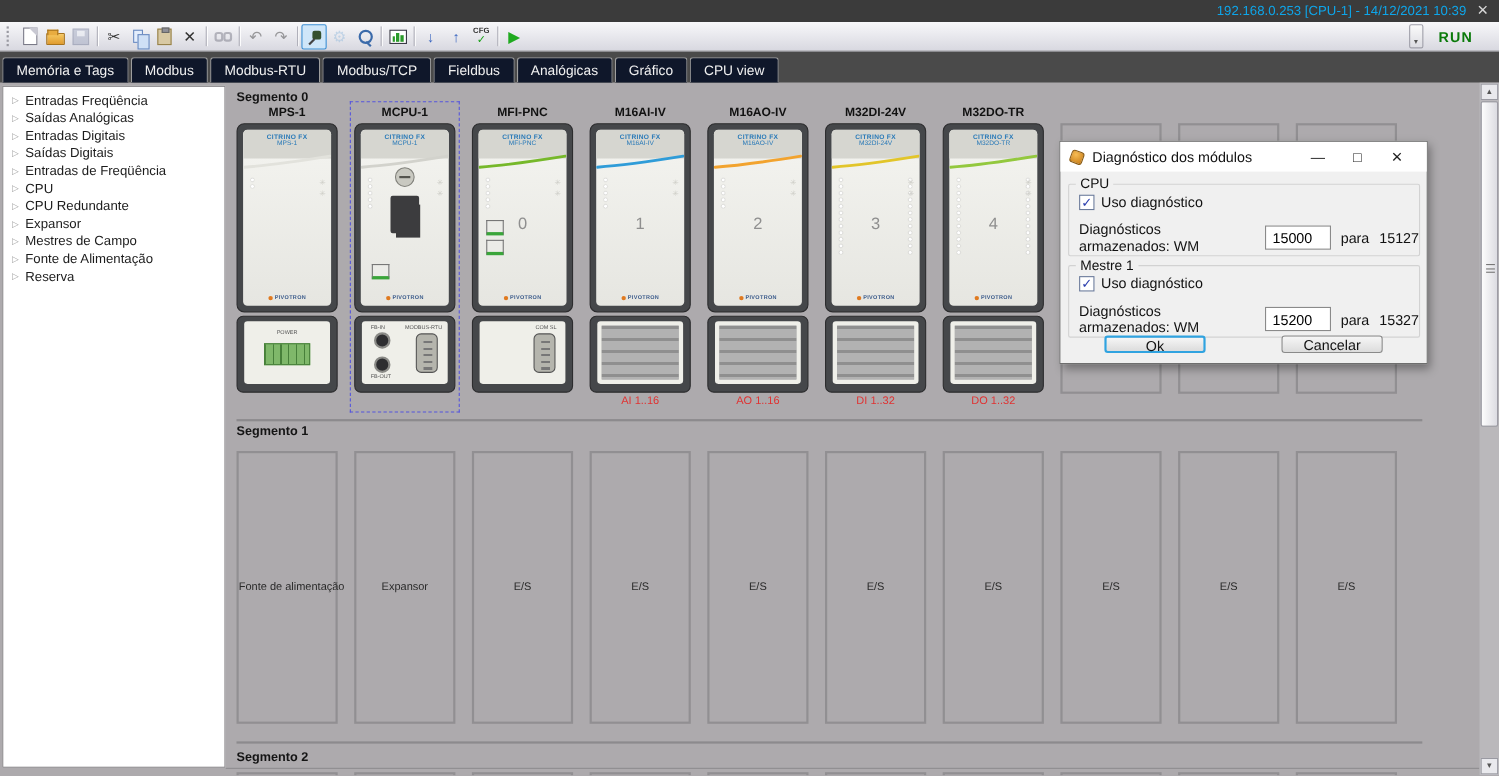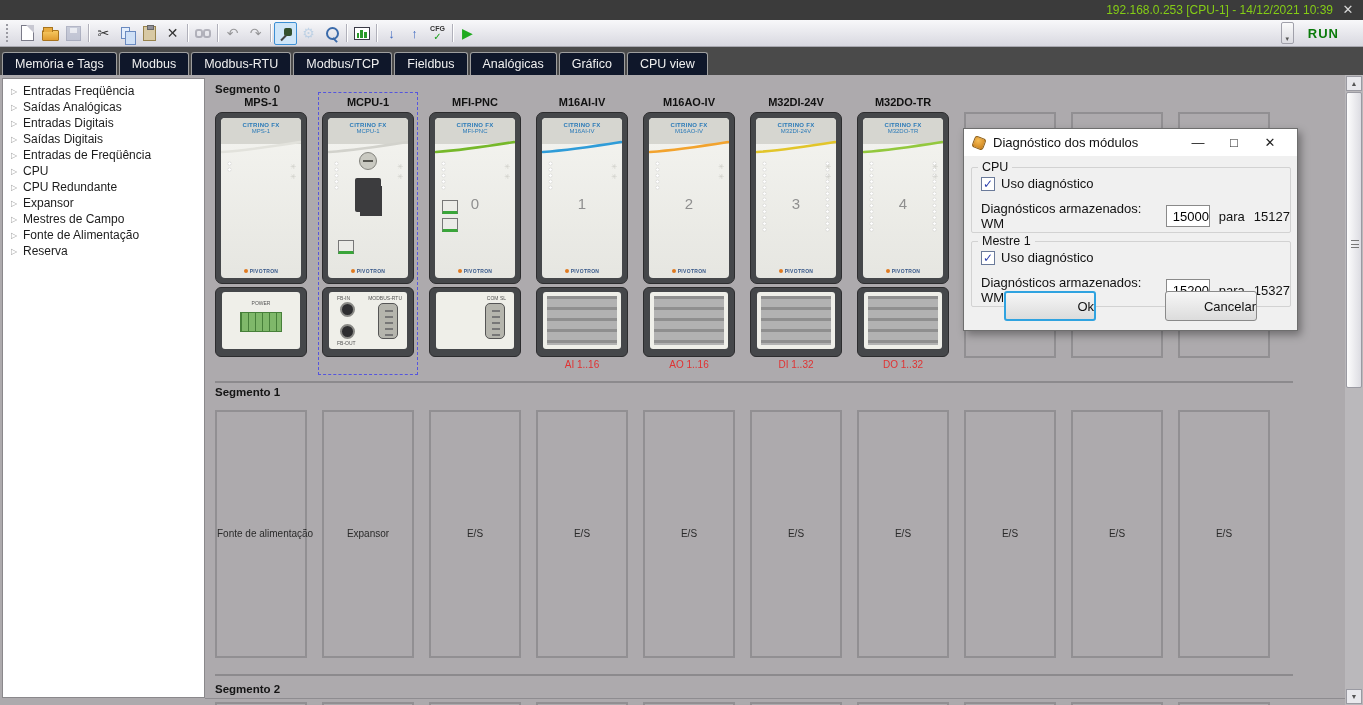--- a/index.html
+++ b/index.html
@@ -3,21 +3,21 @@
 <meta charset="utf-8">
 <style>
   * { margin:0; padding:0; box-sizing:border-box; }
   html,body { width:1363px; height:705px; overflow:hidden;
     font-family:"Liberation Sans","DejaVu Sans",sans-serif; background:#adaaad; }
 
   
   .menubar { height:20px; background:#3b3b3b; display:flex; align-items:center;
     color:#f2f2f2; font-size:12.5px; }
   .menu-item { padding:0 10px; line-height:20px; cursor:default; }
-  .menubar-status { margin-left:auto; color:#84cc16; font-size:12px; }
+  .menubar-status { margin-left:auto; color:#0ea5e9; font-size:12px; }
   .app-close { width:30px; text-align:center; color:#d8d8d8; font-size:13px; line-height:20px; }
 
   
   .toolbar { height:27px; background:linear-gradient(#f8f8fa,#d8d8e0);
     border-bottom:1px solid #a8a8b0; display:flex; align-items:center; padding:0 4px; }
   .tb-grip { width:6px; height:18px; border-left:2px dotted #9a9aa2; margin:0 4px 0 2px; }
   .tb-btn { width:23px; height:23px; display:flex; align-items:center; justify-content:center;
     position:relative; border:1px solid transparent; border-radius:2px; }
   .tb-btn.disabled { opacity:.45; }
   .tb-btn.selected { background:#cfe6f9; border-color:#3d8fd4; }
@@ -169,27 +169,27 @@
   .groupbox { position:absolute; left:7px; width:320px; height:66px;
     border:1px solid #d2d2d2; border-radius:2px; }
   .gb-cpu { top:11px; } .gb-master { top:85px; }
   .gb-title { position:absolute; top:-8px; left:6px; background:#f0f0f0; padding:0 4px;
     font-size:12.5px; color:#111; }
   .cb-row { position:absolute; top:8px; left:9px; display:flex; align-items:center; gap:6px; font-size:13px; color:#111; }
   .checkbox { width:14px; height:14px; background:#fff; border:1px solid #6a7a9a;
     font-size:12px; font-weight:bold; color:#2b3fae; line-height:13px; text-align:center; }
   .field-row { position:absolute; top:33px; left:9px; display:flex; align-items:center; gap:9px;
     font-size:13px; color:#111; }
-  .wm-input { width:44px; height:22px; border:1px solid #8a8a8a; font-size:13px; padding-left:6px;
+  .wm-input { width:60px; height:22px; border:1px solid #8a8a8a; font-size:13px; padding-left:6px;
     font-family:"Liberation Sans",sans-serif; }
   .btn-row { position:absolute; bottom:9px; left:0; right:0; display:flex;
     justify-content:space-between; padding:0 40px; }
-  .dlg-btn { width:92px; height:30px; font-size:13px; color:#111;
+  .dlg-btn { width:92px; height:16px; font-size:13px; color:#111;
     background:linear-gradient(#f6f6f6,#dcdcdc); border:1px solid #8a8a8a; border-radius:3px;
-    font-family:"Liberation Sans",sans-serif;text-align:right; }
+    font-family:"Liberation Sans",sans-serif; }
   .dlg-btn.primary { border:2px solid #30a3e0; }
 </style>
 </head>
 <body>
 
 <div class="menubar">
   <div class="menubar-status">192.168.0.253 [CPU-1] - 14/12/2021 10:39</div>
   <div class="app-close">✕</div>
 </div>
 

